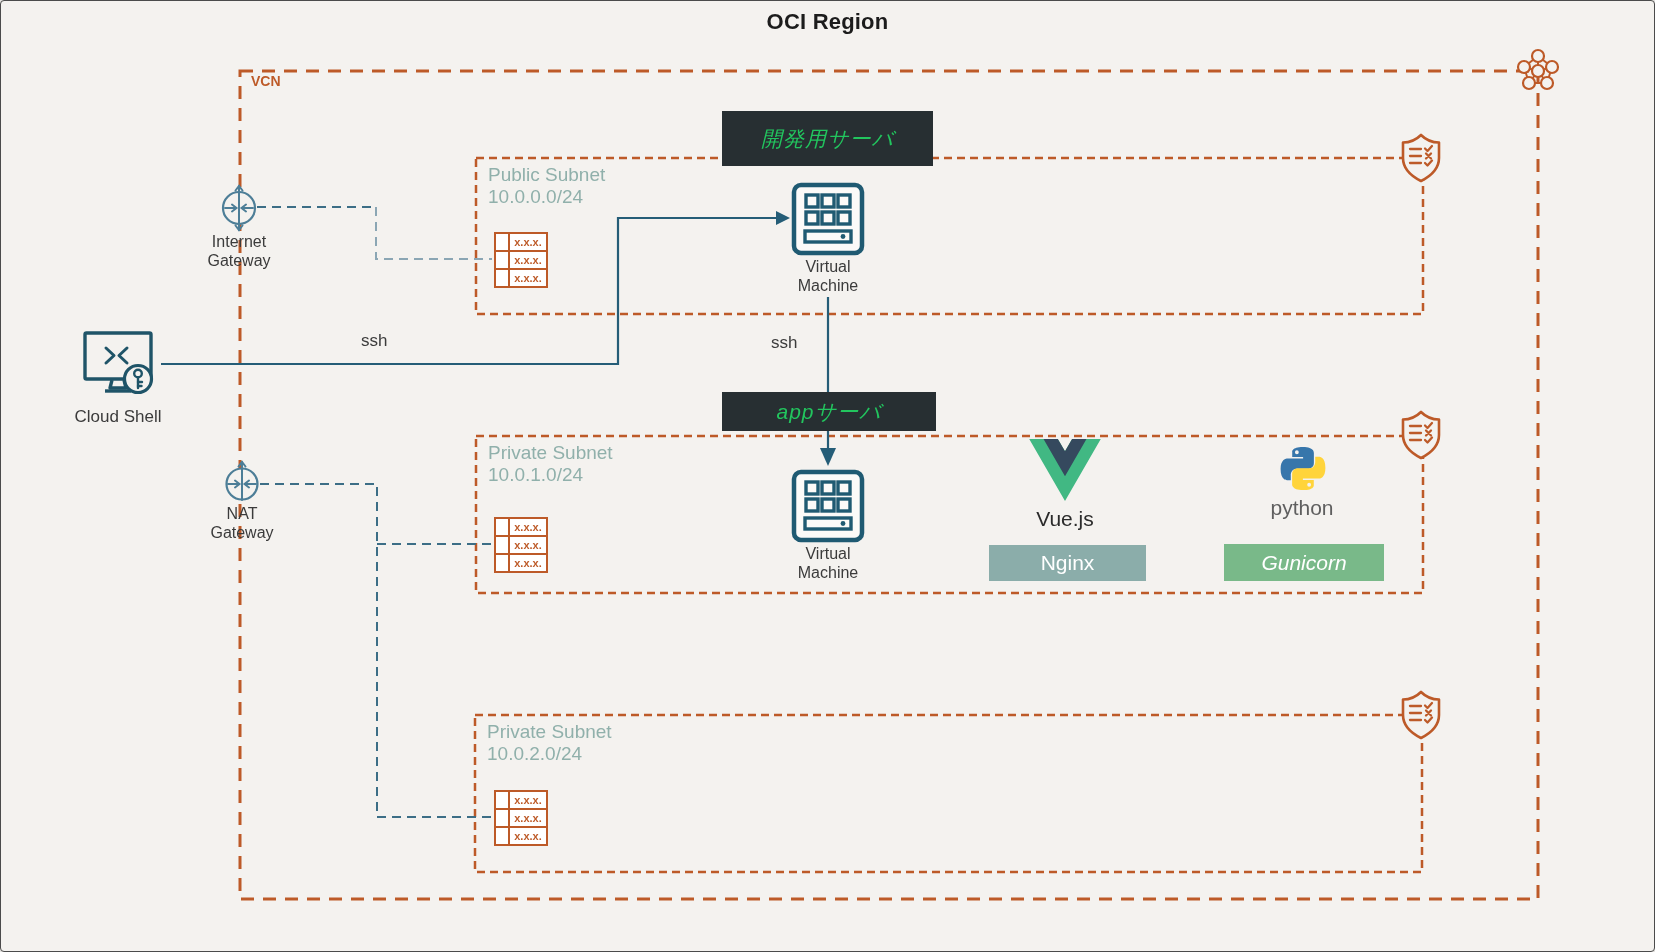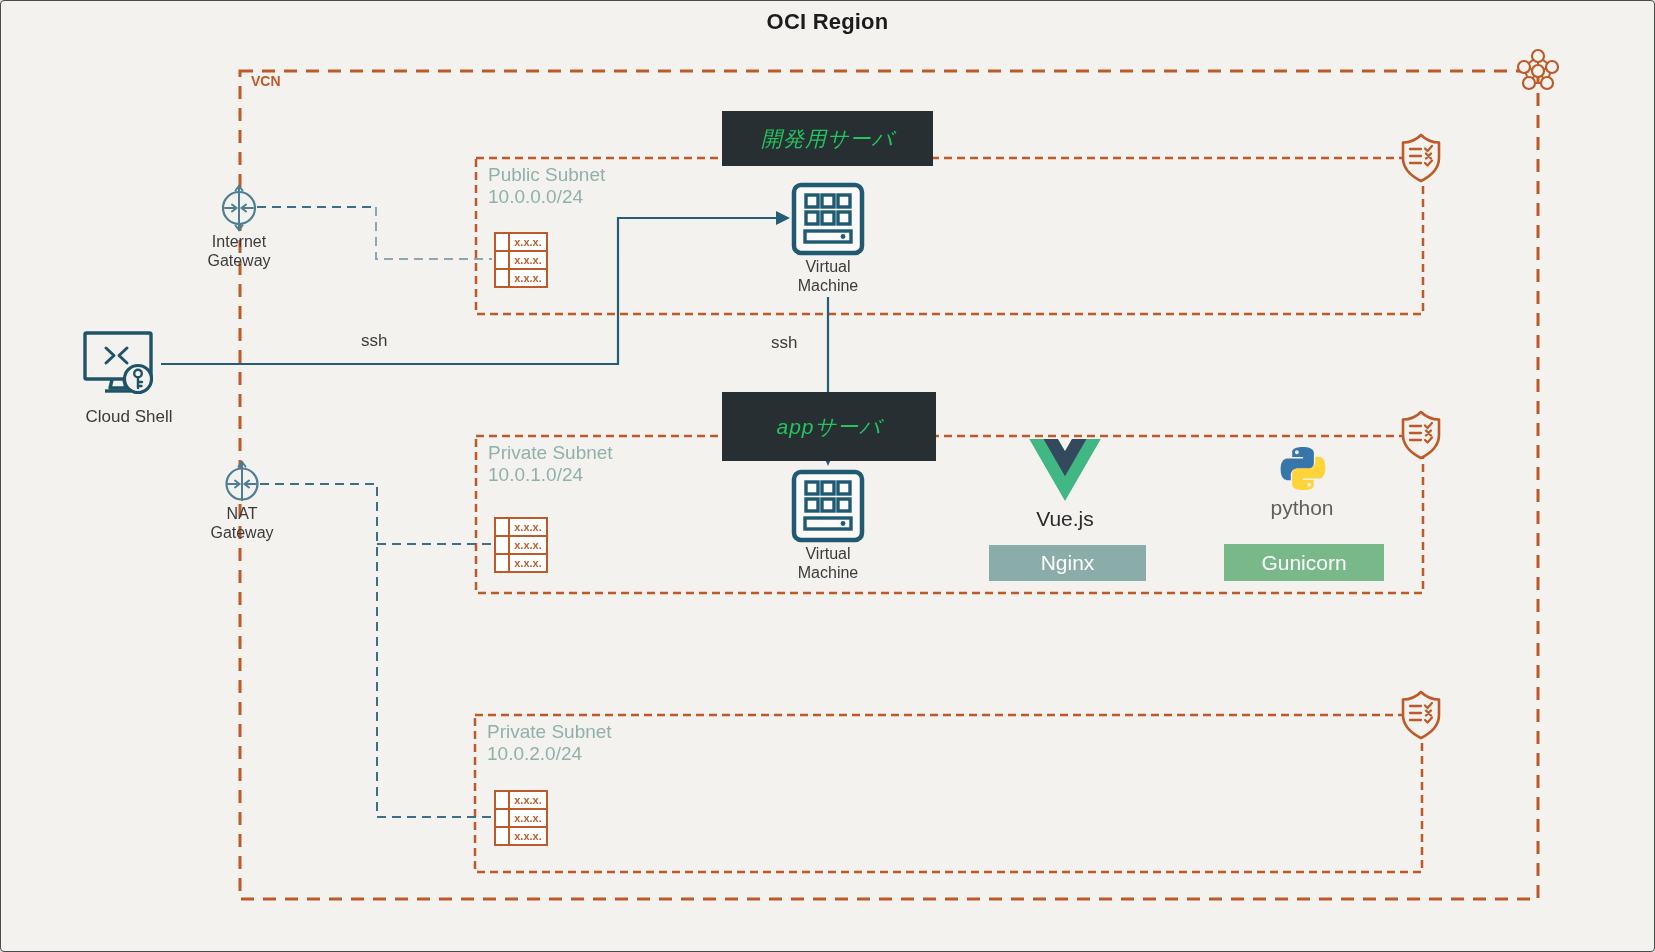--- a/index.html
+++ b/index.html
@@ -17,21 +17,21 @@
     background:#272f32;color:#22c55e;display:flex;align-items:center;justify-content:center;
     font-size:21px;letter-spacing:1px;z-index:6;font-style:italic;
   }
   .node-label{font-size:16px;line-height:19px;color:#3b3b3b;z-index:5;}
   .ssh-label{font-size:17px;color:#3c3c3c;z-index:5;}
   .badge{
     display:flex;align-items:center;justify-content:center;color:#ffffff;
     font-size:21px;z-index:5;
   }
   .badge.nginx{background:#8badaa;}
-  .badge.gunicorn{background:#79b989;}
+  .badge.gunicorn{background:#79b989;font-style:italic;}
   .stack-label{font-size:21px;color:#2b2b2b;z-index:5;}
   .stack-label.py{color:#5f5f5f;}
   
   .rt{width:50px;border:2px solid #bd5a28;background:#ffffff;z-index:5;}
   .rt-row{display:flex;height:16px;border-bottom:2px solid #bd5a28;}
   .rt-row:last-child{border-bottom:none;}
   .rt-sm{width:12px;background:#ffffff;border-right:2px solid #bd5a28;}
   .rt-lg{flex:1;display:flex;align-items:center;justify-content:center;
     color:#bd5a28;font-weight:bold;font-size:11px;}
   svg{display:block;}
@@ -73,21 +73,21 @@
   <div class="abs subnet-label" style="left:487px;top:441px;z-index:5">
     <div>Private Subnet</div>
     <div>10.0.1.0/24</div>
   </div>
   <div class="abs subnet-label" style="left:486px;top:720px;z-index:5">
     <div>Private Subnet</div>
     <div>10.0.2.0/24</div>
   </div>
 
   <div class="abs server-box" style="left:721px;top:110px;width:211px;height:55px">開発用サーバ</div>
-  <div class="abs server-box" style="left:721px;top:391px;width:214px;height:69px">appサーバ</div>
+  <div class="abs server-box" style="left:721px;top:391px;width:214px;height:39px">appサーバ</div>
 
   <div class="abs ssh-label" style="left:360px;top:330px">ssh</div>
   <div class="abs ssh-label" style="left:770px;top:332px">ssh</div>
 
   <div class="abs rt" style="left:493px;top:231px">
     <div class="rt-row">
         <div class="rt-sm"></div>
         <div class="rt-lg">x.x.x.</div>
       </div>
     <div class="rt-row">
@@ -208,21 +208,21 @@
       <polyline points="46,19 38,26.5 46,34"></polyline>
     </g>
     <circle cx="57" cy="50" r="13.5" fill="#f4f2ef" stroke="#1f5468" stroke-width="3.2"></circle>
     <g stroke="#1f5468" fill="none" stroke-width="2.4" stroke-linecap="round">
       <circle cx="57" cy="44.5" r="3.8"></circle>
       <path d="M57,48.5 V59"></path>
       <path d="M57,53 H61"></path>
         <path d="M57,57 H60.5"></path>
     </g>
   </svg>
-  <div class="abs ctr node-label" style="left:128px;top:406px;font-size:17px">Cloud Shell</div>
+  <div class="abs ctr node-label" style="left:117px;top:406px;font-size:17px">Cloud Shell</div>
 
   <svg class="abs icon" style="left:1398px;top:131px" width="44" height="52" viewBox="0 0 44 52">
     <path d="M22,3 C17,8 10,10.5 4,10.5 V26 c0,11 8,18 18,23 c10,-5 18,-12 18,-23 V10.5 C34,10.5 27,8 22,3 z" fill="#f4f2ef" stroke="#bd5a28" stroke-width="2.6" stroke-linejoin="round"></path>
     <g stroke="#bd5a28" stroke-width="2.3" fill="none" stroke-linecap="round" stroke-linejoin="round">
       <path d="M11,17 H22"></path>
         <path d="M11,24 H22"></path>
         <path d="M11,31 H22"></path>
       <polyline points="26,16.5 28.5,19 33,14"></polyline>
       <path d="M27,21.5 L32,26.5 M32,21.5 L27,26.5"></path>
       <polyline points="26,31 28.5,33.5 33,28.5"></polyline>

